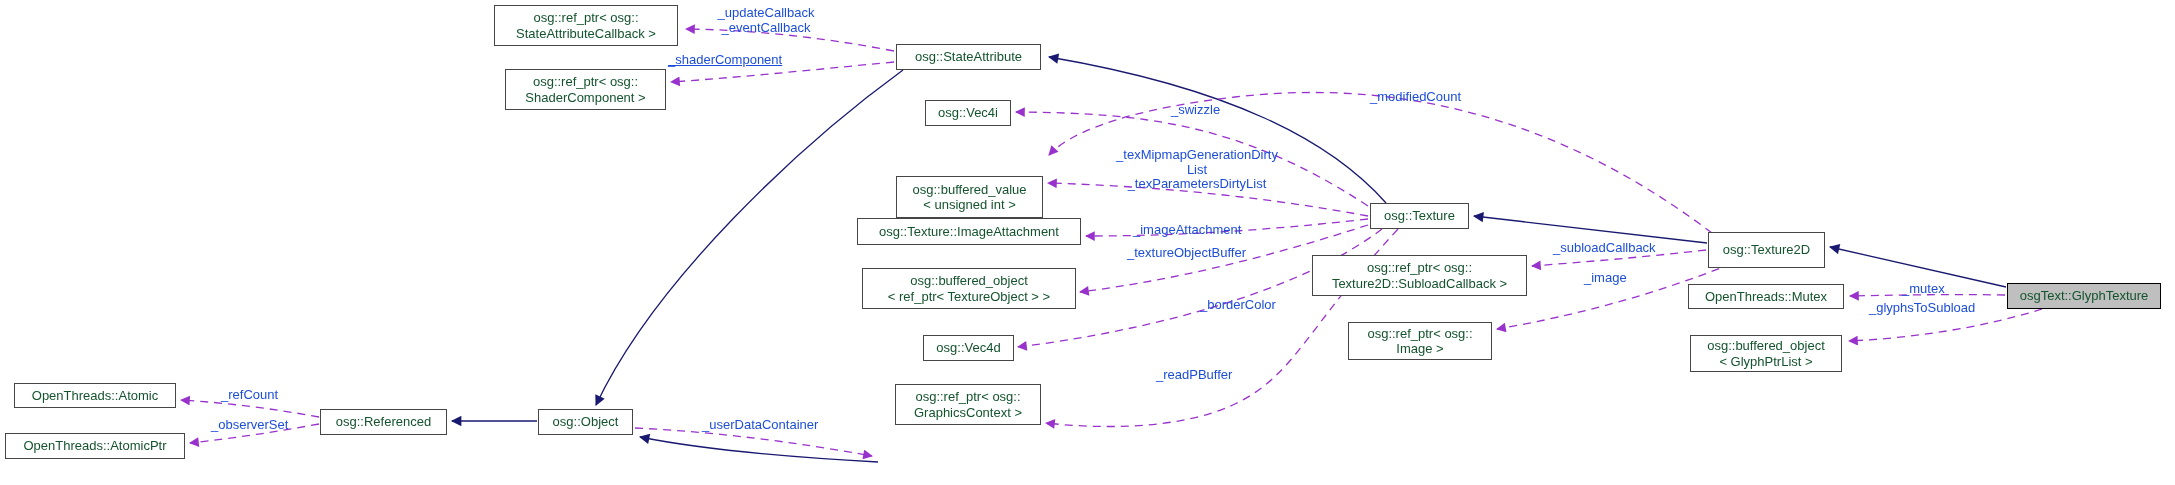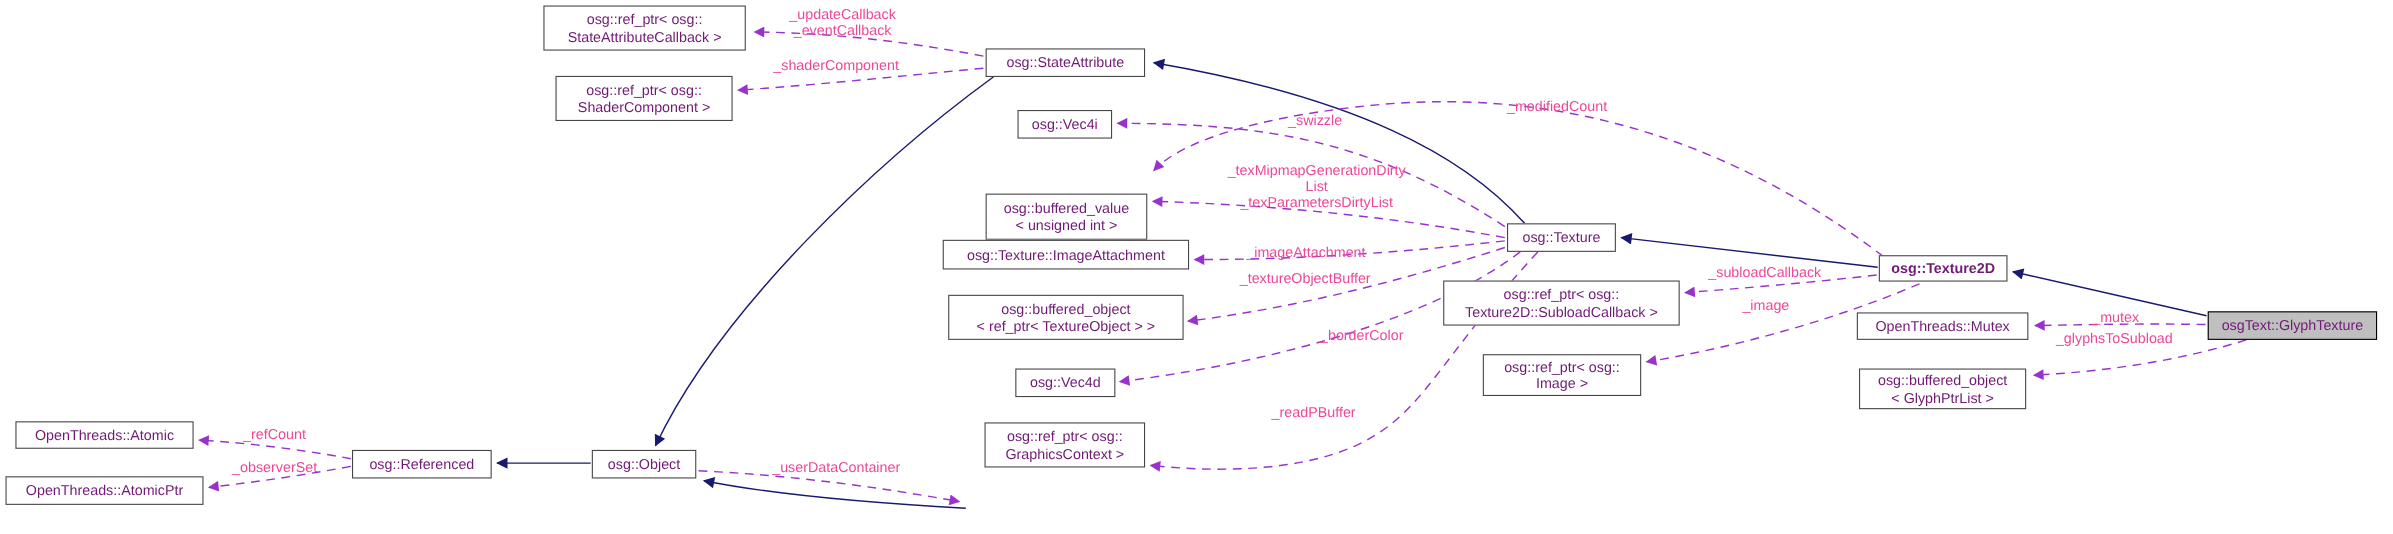--- a/index.html
+++ b/index.html
@@ -9,34 +9,34 @@
     background:#ffffff;
     font-family:"Liberation Sans",sans-serif;
     overflow:hidden;
   }
   #edges{position:absolute;left:0;top:0;width:2175px;height:485px;}
   .node{
     position:absolute;
     box-sizing:border-box;
     background:#ffffff;
     border:1.4px solid #464646;
-    color:#701a75;
+    color:#14532d;
     font-size:13px;line-height:15.5px;
     display:flex;align-items:center;justify-content:center;
     text-align:center;white-space:pre-line;
     padding:1px 4px;
     cursor:pointer;
   }
   .node.highlight{
     background:#bfbfbf;
     border:1.6px solid #000000;
   }
   .elabel{
     position:absolute;
-    color:#ec4899;
+    color:#1d4ed8;
     font-size:13px;line-height:14.5px;
     white-space:pre-line;
     text-align:center;
   }
   .solid-edge{stroke:#191970;stroke-width:1.3;fill:none;}
   .dashed-edge{stroke:#9932cc;stroke-width:1.3;fill:none;stroke-dasharray:8 6;}
 </style>
 </head>
 <body>
 
@@ -93,29 +93,29 @@
 GraphicsContext &gt;</div>
   <div class="node" style="left:14px;top:383px;width:162px;height:25px;">OpenThreads::Atomic</div>
   <div class="node" style="left:5px;top:433px;width:180px;height:26px;">OpenThreads::AtomicPtr</div>
   <div class="node" style="left:320px;top:409px;width:127px;height:26px;">osg::Referenced</div>
   <div class="node" style="left:538px;top:409px;width:95px;height:26px;">osg::Object</div>
   <div class="node" style="left:1370px;top:203px;width:99px;height:26px;">osg::Texture</div>
   <div class="node" style="left:1312px;top:255px;width:215px;height:41px;">osg::ref_ptr&lt; osg::
 Texture2D::SubloadCallback &gt;</div>
   <div class="node" style="left:1348px;top:322px;width:144px;height:38px;">osg::ref_ptr&lt; osg::
 Image &gt;</div>
-  <div class="node" style="left:1708px;top:232px;width:117px;height:24px;font-weight:bold;">osg::Texture2D</div>
+  <div class="node" style="left:1708px;top:232px;width:117px;height:36px;">osg::Texture2D</div>
   <div class="node" style="left:1688px;top:284px;width:156px;height:25px;">OpenThreads::Mutex</div>
   <div class="node" style="left:1690px;top:335px;width:152px;height:37px;">osg::buffered_object
 &lt; GlyphPtrList &gt;</div>
   <div class="node highlight" style="left:2007px;top:283px;width:154px;height:26px;">osgText::GlyphTexture</div>
 
   <div class="elabel" style="left:708px;top:6px;width:116px;">_updateCallback
 _eventCallback</div>
-  <div class="elabel" style="left:703px;top:53px;">_shaderComponent</div>
+  <div class="elabel" style="left:668px;top:53px;text-decoration:underline;">_shaderComponent</div>
   <div class="elabel" style="left:1171px;top:103px;">_swizzle</div>
   <div class="elabel" style="left:1370px;top:90px;">_modifiedCount</div>
   <div class="elabel" style="left:1102px;top:148px;width:190px;">_texMipmapGenerationDirty
 List
 _texParametersDirtyList</div>
   <div class="elabel" style="left:1133px;top:223px;">_imageAttachment</div>
   <div class="elabel" style="left:1127px;top:246px;">_textureObjectBuffer</div>
   <div class="elabel" style="left:1156px;top:298px;margin-left:44px;">_borderColor</div>
   <div class="elabel" style="left:1156px;top:368px;">_readPBuffer</div>
   <div class="elabel" style="left:1553px;top:241px;">_subloadCallback</div>

